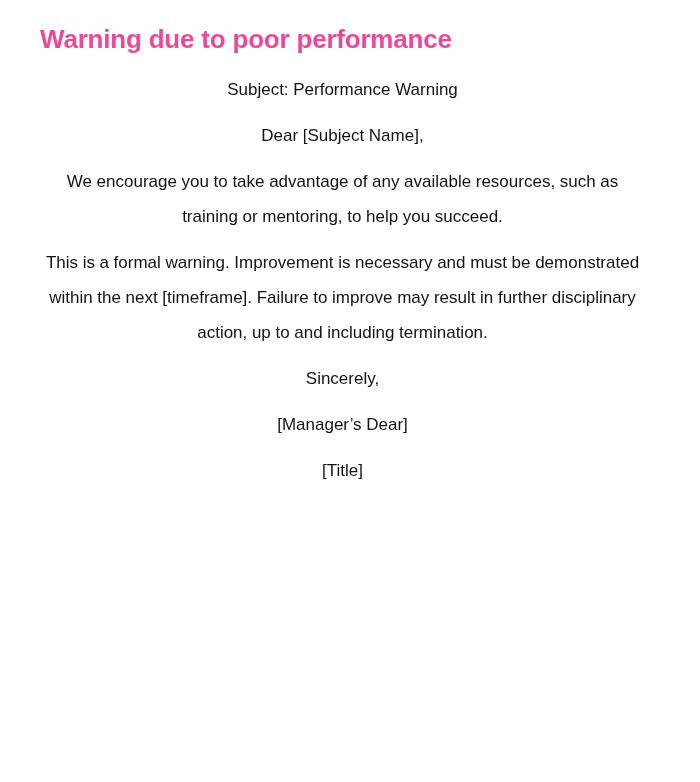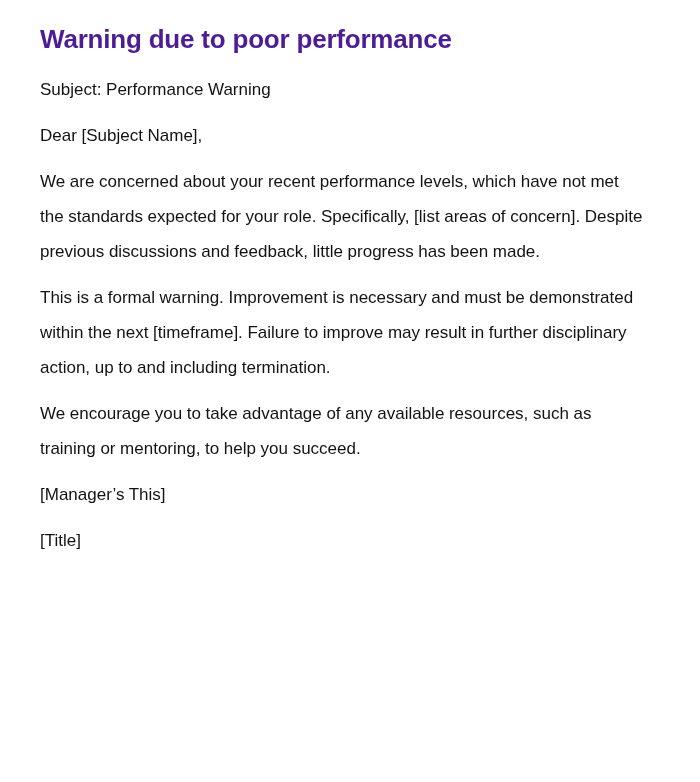--- a/index.html
+++ b/index.html
@@ -22,54 +22,54 @@
     background: #ffffff;
     box-sizing: border-box;
     padding: 22px 55px 0 40px;
   }
   .doc-title {
     font-family: "Liberation Sans Narrow", "Liberation Sans", sans-serif;
     font-size: 26px;
     font-weight: bold;
     line-height: 34px;
     letter-spacing: -0.2px;
-    color: #4c1d95;
+    color: #ec4899;
     margin: 0 0 16px 0;
     white-space: nowrap;
   }
   .para {
     font-family: "Liberation Sans", sans-serif;
     font-size: 17px;
     font-weight: normal;
     line-height: 35px;
     color: #131313;
     margin: 0 0 11px 0;
     max-width: 608px;
-    text-align: left;
+    text-align: center;
     word-spacing: -0.1px;
   }
   .para:last-child {
     margin-bottom: 4px;
   }
 </style>
 </head>
 <body>
 
 <div class="page">
 
   <h1 class="doc-title">Warning due to poor performance</h1>
 
   <p class="para">Subject: Performance Warning</p>
 
   <p class="para">Dear [Subject Name],</p>
 
-  <p class="para">We are concerned about your recent performance levels, which have not met the standards expected for your role. Specifically, [list areas of concern]. Despite previous discussions and feedback, little progress has been made.</p>
+
+  <p class="para">We encourage you to take advantage of any available resources, such as training or mentoring, to help you succeed.</p>
 
   <p class="para">This is a formal warning. Improvement is necessary and must be demonstrated within the next [timeframe]. Failure to improve may result in further disciplinary action, up to and including termination.</p>
 
-  <p class="para">We encourage you to take advantage of any available resources, such as training or mentoring, to help you succeed.</p>
+  <p class="para">Sincerely,</p>
 
-
-  <p class="para">[Manager’s This]</p>
+  <p class="para">[Manager’s Dear]</p>
 
   <p class="para">[Title]</p>
 
 </div>
 
 </body></html>

